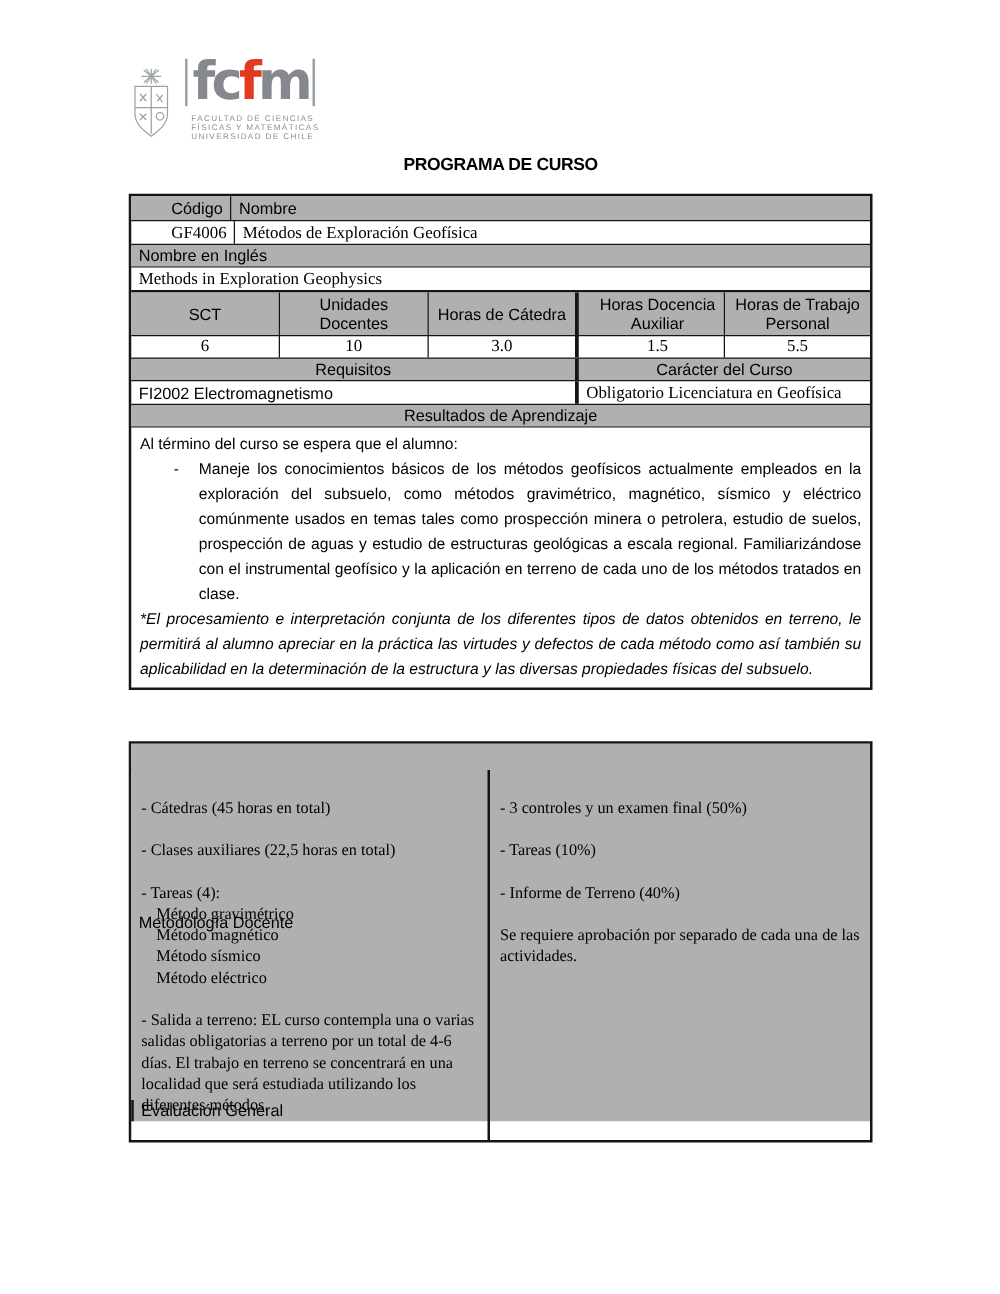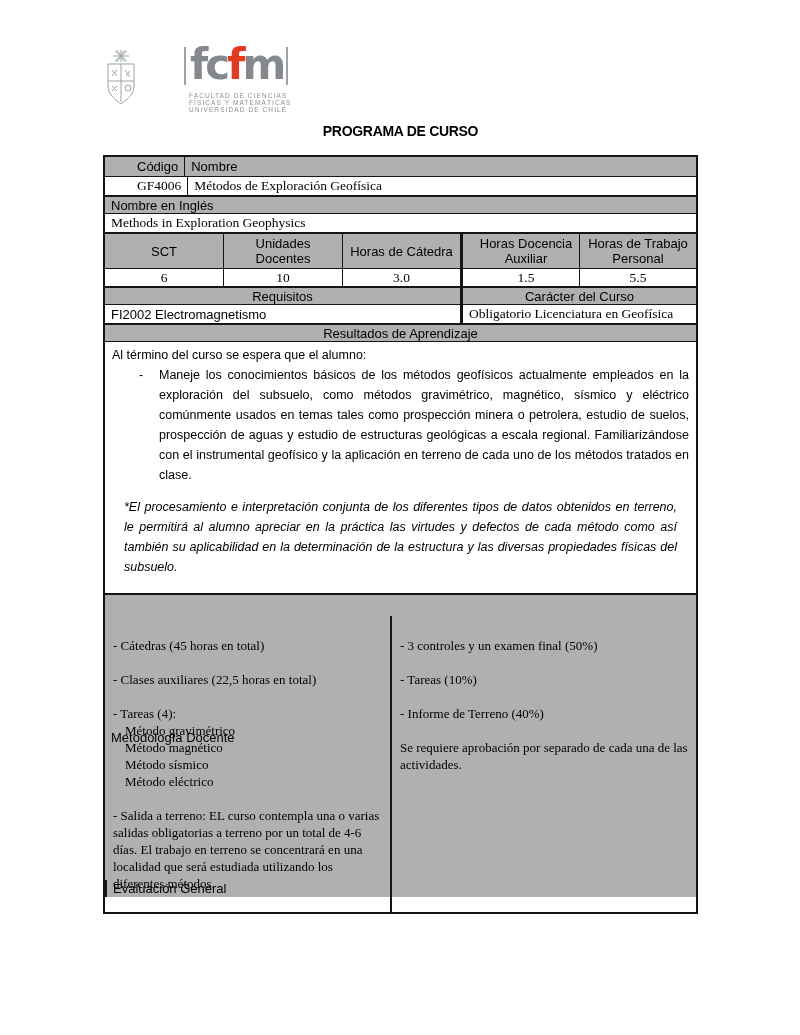--- a/index.html
+++ b/index.html
@@ -5,21 +5,21 @@
   * { box-sizing: border-box; margin: 0; padding: 0; }
   html, body { background: #ffffff; }
   body {
     width: 800px; height: 1035px; position: relative;
     font-family: "Liberation Sans", sans-serif; color: #000;
     overflow: hidden;
   }
   .content { position: absolute; left: 103px; top: 45px; width: 595px; }
 
   
-  .logo-row { position: absolute; top: 0; left: 0; display: flex; align-items: center; gap: 36px; }
+  .logo-row { position: absolute; top: 0; left: 0; display: flex; align-items: flex-end; }
   .shield { margin-right: 9px; }
   .wordmark-block { display: flex; flex-direction: column; }
   .wordmark-line { display: flex; align-items: flex-start; }
   .vbar { width: 2px; height: 38px; background: #9ba3a7; margin-top: 2px; }
   .fcfm {
     font-family: "DejaVu Sans", sans-serif; font-weight: bold;
     font-size: 42px; line-height: 40px; letter-spacing: -3px;
     color: #85898d; padding: 0 3px 0 4px;
   }
   .fcfm .red { color: #e13a20; }
@@ -43,33 +43,33 @@
   .cell { padding: 1px 6px; display: flex; align-items: center; }
   .cell + .cell { border-left: 1px solid #151515; }
   .cell.thick-left { border-left: 3px solid #151515; }
   .gray { background: #b0b0b0; }
   .sans13 { font-family: "Liberation Sans", sans-serif; font-size: 13px; }
   .serif { font-family: "Liberation Serif", serif; font-size: 13.5px; }
   .center { justify-content: center; text-align: center; }
 
   
   .t1 { top: 110px; }
-  .h19 { height: 19px; } .h18 { height: 18px; } .h36 { height: 36px; }
+  .h19 { height: 19px; } .h18 { height: 18px; align-items: flex-end; } .h36 { height: 36px; }
   .w77 { flex: 0 0 77px; padding-left: 32px; }
   .c5a { flex: 0 0 118px; } .c5b { flex: 0 0 119px; } .c5c { flex: 0 0 118px; } .c5d { flex: 0 0 119px; padding-left: 16px; }
   .grow { flex: 1 1 auto; }
   .w355 { flex: 0 0 355px; }
   .hdr2 { line-height: 15px; }
 
   .res-content { display: block; padding: 3px 7px 5px 7px; font-size: 12.5px; line-height: 20px; }
   .res-intro { margin: 0; }
   .res-bullet { display: flex; }
   .res-bullet .dash { flex: 0 0 20px; margin-left: 27px; }
   .res-bullet .btxt { flex: 1 1 auto; text-align: justify; }
-  .res-note { font-style: italic; text-align: justify; margin: 12px; }
+  .res-note { font-style: italic; text-align: justify; margin: 0; }
 
   
   .t2 { top: 548px; }
   .t2 .hrow { height: 20px; flex-direction: column; }
   .t2 .lcol { flex: 0 0 285px; }
   .t2 .rcol { flex: 1 1 auto; }
   .t2 .cell + .cell { border-left: 2px solid #151515; }
   .t2 .body-cell {
     display: block; padding: 21px 8px; height: 296px;
     font-family: "Liberation Serif", serif; font-size: 13px; line-height: 17px;

